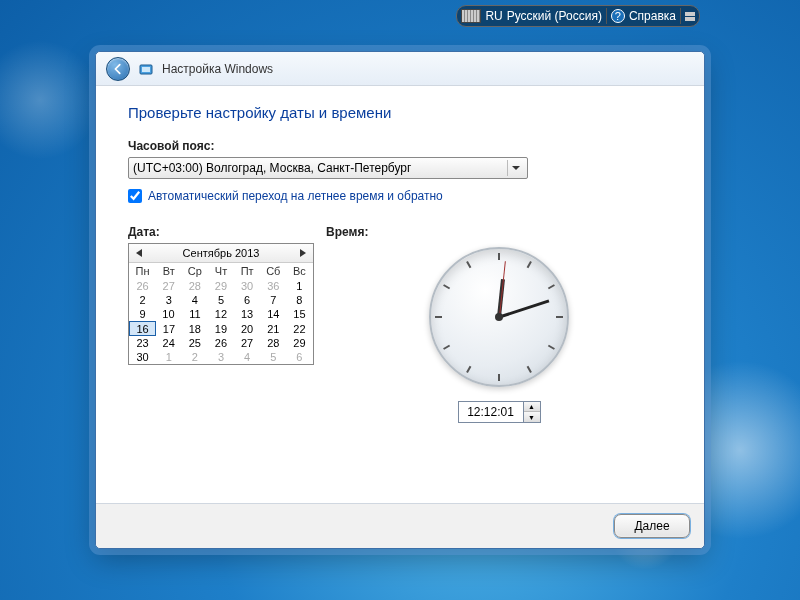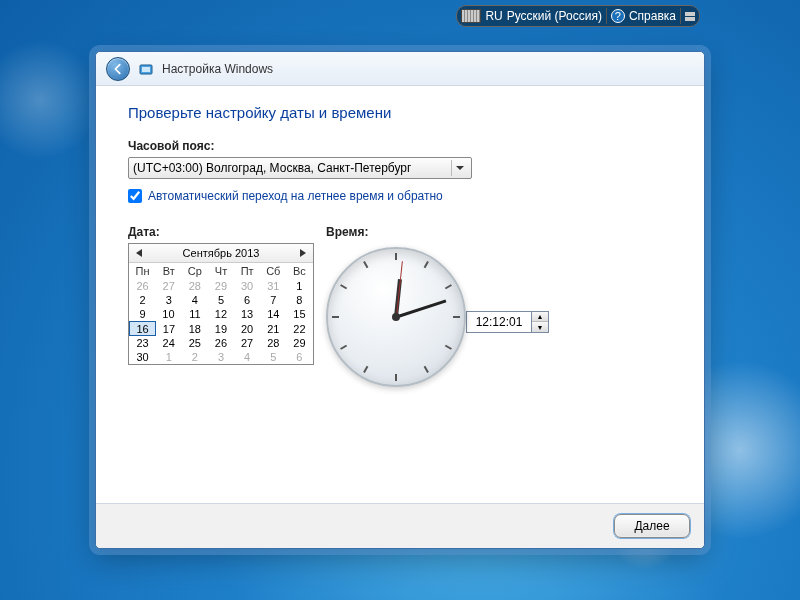--- a/index.html
+++ b/index.html
@@ -45,21 +45,21 @@
   }
   .back-btn svg { width:14px;height:14px; }
   .setup-icon { width:16px;height:16px; }
   .titlebar-text { font-size:12px; color:#333; }
 
   .content { flex:1; padding: 18px 32px 10px 32px; overflow:hidden; }
   .heading { font-size:15px; color:#0a3f9e; margin-bottom:18px; font-weight:normal; }
   .label { font-size:12px; font-weight:bold; color:#222; margin-bottom:4px; }
 
   .tz-select {
-    width: 344px; height:22px; font-size:12px; padding:1px 4px;
+    width: 400px; height:22px; font-size:12px; padding:1px 4px;
     background: linear-gradient(#fdfdfd,#e8e8e8); border:1px solid #888; border-radius:2px;
     display:flex; align-items:center; justify-content:space-between; cursor:pointer;
   }
   .tz-select .chev { width:16px;height:16px;display:flex;align-items:center;justify-content:center;border-left:1px solid #bbb; }
 
   .dst-row { display:flex; align-items:center; gap:6px; margin-top:10px; font-size:12px; color:#0a3f9e; }
   .dst-row input { width:14px;height:14px; }
 
   .cols { display:flex; gap:28px; margin-top:22px; }
   .col-date { width:170px; }
@@ -68,21 +68,21 @@
   .calendar { border:1px solid #888; background:#fff; font-size:11px; margin-top:4px; width:186px; }
   .cal-head { display:flex; align-items:center; justify-content:space-between; padding:3px 4px; background:linear-gradient(#fdfdfd,#ececec); border-bottom:1px solid #ccc;}
   .cal-nav { width:12px;height:12px;cursor:pointer;display:flex;align-items:center;justify-content:center;color:#333; }
   .cal-title { font-size:11px; }
   .cal-grid { width:100%; border-collapse:collapse; }
   .cal-grid th { font-weight:normal; color:#333; padding:2px 0; font-size:11px; width:14.28%; }
   .cal-grid td { text-align:center; padding:1px 4px; font-size:11px; cursor:pointer; }
   .cal-grid td.other { color:#aaa; }
   .cal-grid td.sel { border:1px solid #1a5fa8; background:#d3e6f8; padding:0; }
 
-  .clock-wrap { display:flex; flex-direction:row; align-items:center; }
+  .clock-wrap { display:flex; flex-direction:column; align-items:center; }
   .clock {
     width:140px;height:140px;border-radius:50%;
     background: radial-gradient(circle at 40% 30%, #ffffff, #e8edf2 60%, #cfd7df);
     border:2px solid #b4bcc4; position:relative; box-shadow: inset 0 4px 12px rgba(0,0,0,0.15), 0 2px 6px rgba(0,0,0,0.2);
     margin-top:4px;
   }
   .clock .tick { position:absolute; left:50%; top:50%; width:2px; height:7px; background:#555; transform-origin: 1px 64px; }
   .hand { position:absolute; left:50%; top:50%; transform-origin: 50% 100%; background:#333; }
   .hand.h { width:4px; height:38px; margin-left:-2px; margin-top:-38px; transform: rotate(6deg); }
   .hand.m { width:3px; height:52px; margin-left:-1.5px; margin-top:-52px; transform: rotate(72deg); background:#222; }
@@ -187,21 +187,21 @@
                   <th>Вс</th>
                 </tr>
               </thead>
             <tbody id="cal-body">
                 <tr>
                   <td class="other">26</td>
                   <td class="other">27</td>
                   <td class="other">28</td>
                   <td class="other">29</td>
                   <td class="other">30</td>
-                  <td class="other">31</td>
+                  <td class="other">36</td>
                   <td>1</td>
                 </tr>
                 <tr>
                   <td>2</td>
                   <td>3</td>
                   <td>4</td>
                   <td>5</td>
                   <td>6</td>
                   <td>7</td>
                   <td>8</td>

